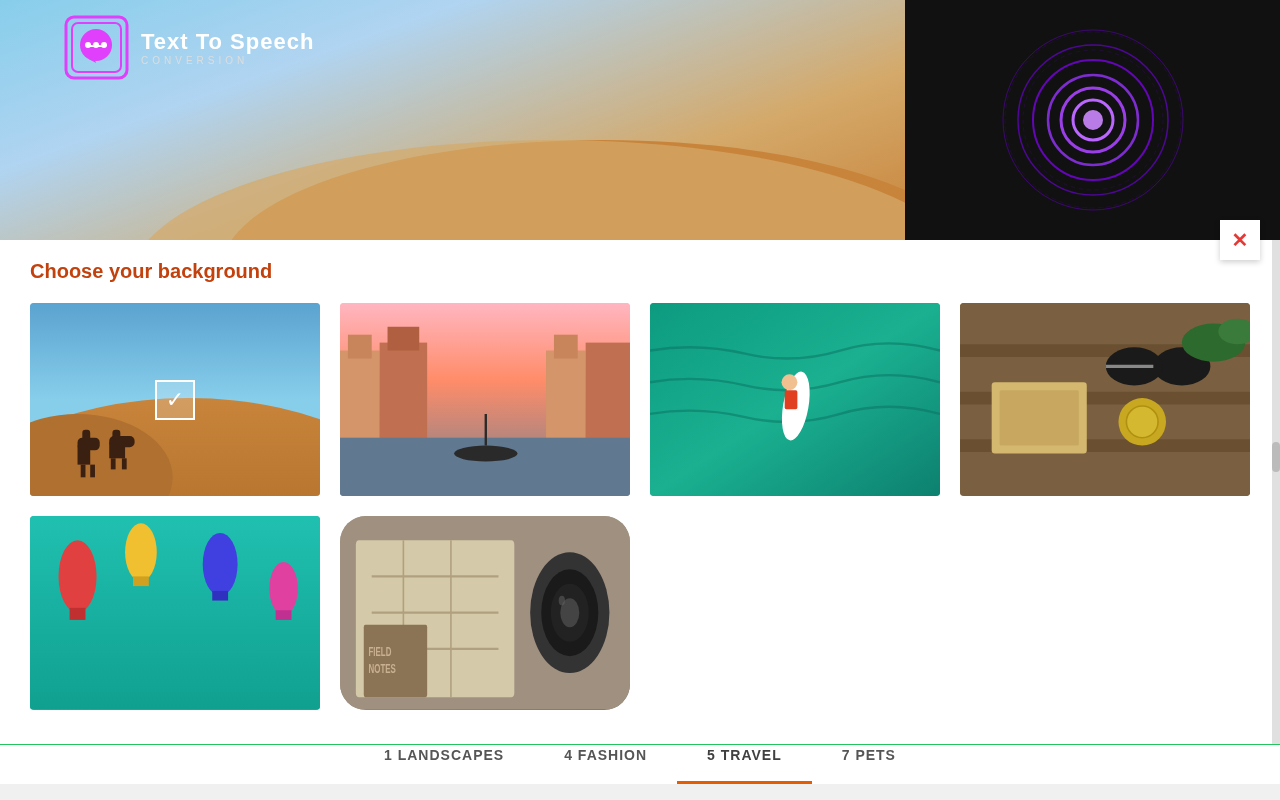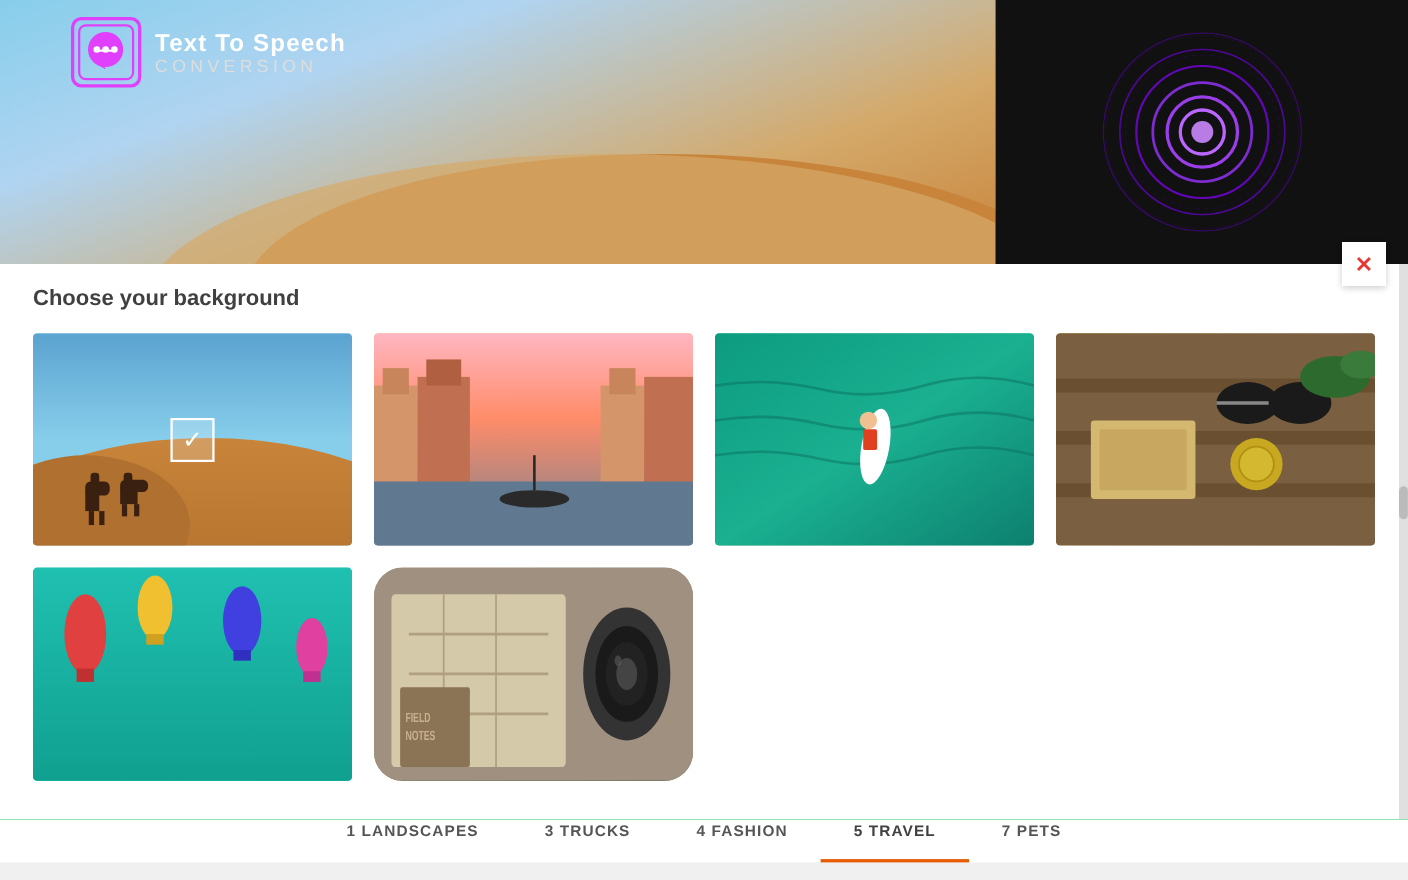--- a/index.html
+++ b/index.html
@@ -56,21 +56,21 @@
       color: white;
     }
 
     .logo-title {
       font-size: 22px;
       font-weight: bold;
       letter-spacing: 1px;
     }
 
     .logo-subtitle {
-      font-size: 16px;
+      font-size: 10px;
       letter-spacing: 4px;
       color: #ddd;
     }
 
     
     .dune {
       position: absolute;
       bottom: 0;
       left: 0;
       width: 100%;
@@ -102,21 +102,21 @@
       background: white;
       height: calc(800px - 240px - 56px);
       overflow-y: scroll;
       padding: 20px 30px;
       scrollbar-width: thin;
     }
 
     .section-title {
       font-size: 20px;
       font-weight: bold;
-      color: #404040;
+      color: #c2410c;
       margin-bottom: 20px;
     }
 
     .grid {
       display: grid;
       grid-template-columns: repeat(4, 1fr);
       gap: 20px;
       margin-bottom: 20px;
     }
 
@@ -434,17 +434,16 @@
         <circle cx="145" cy="40" r="12" fill="#222"></circle>
         <circle cx="145" cy="40" r="6" fill="#444"></circle>
         <circle cx="140" cy="35" r="2" fill="#666" opacity="0.5"></circle>
       </svg>
     </div>
   </div>
 </div>
 
 <div class="tab-bar">
   <div class="tab-item">1 LANDSCAPES</div>
-  <div class="tab-item">3 TRUCKS</div>
   <div class="tab-item">4 FASHION</div>
   <div class="tab-item active">5 TRAVEL</div>
   <div class="tab-item">7 PETS</div>
 </div>
 
 </body></html>

